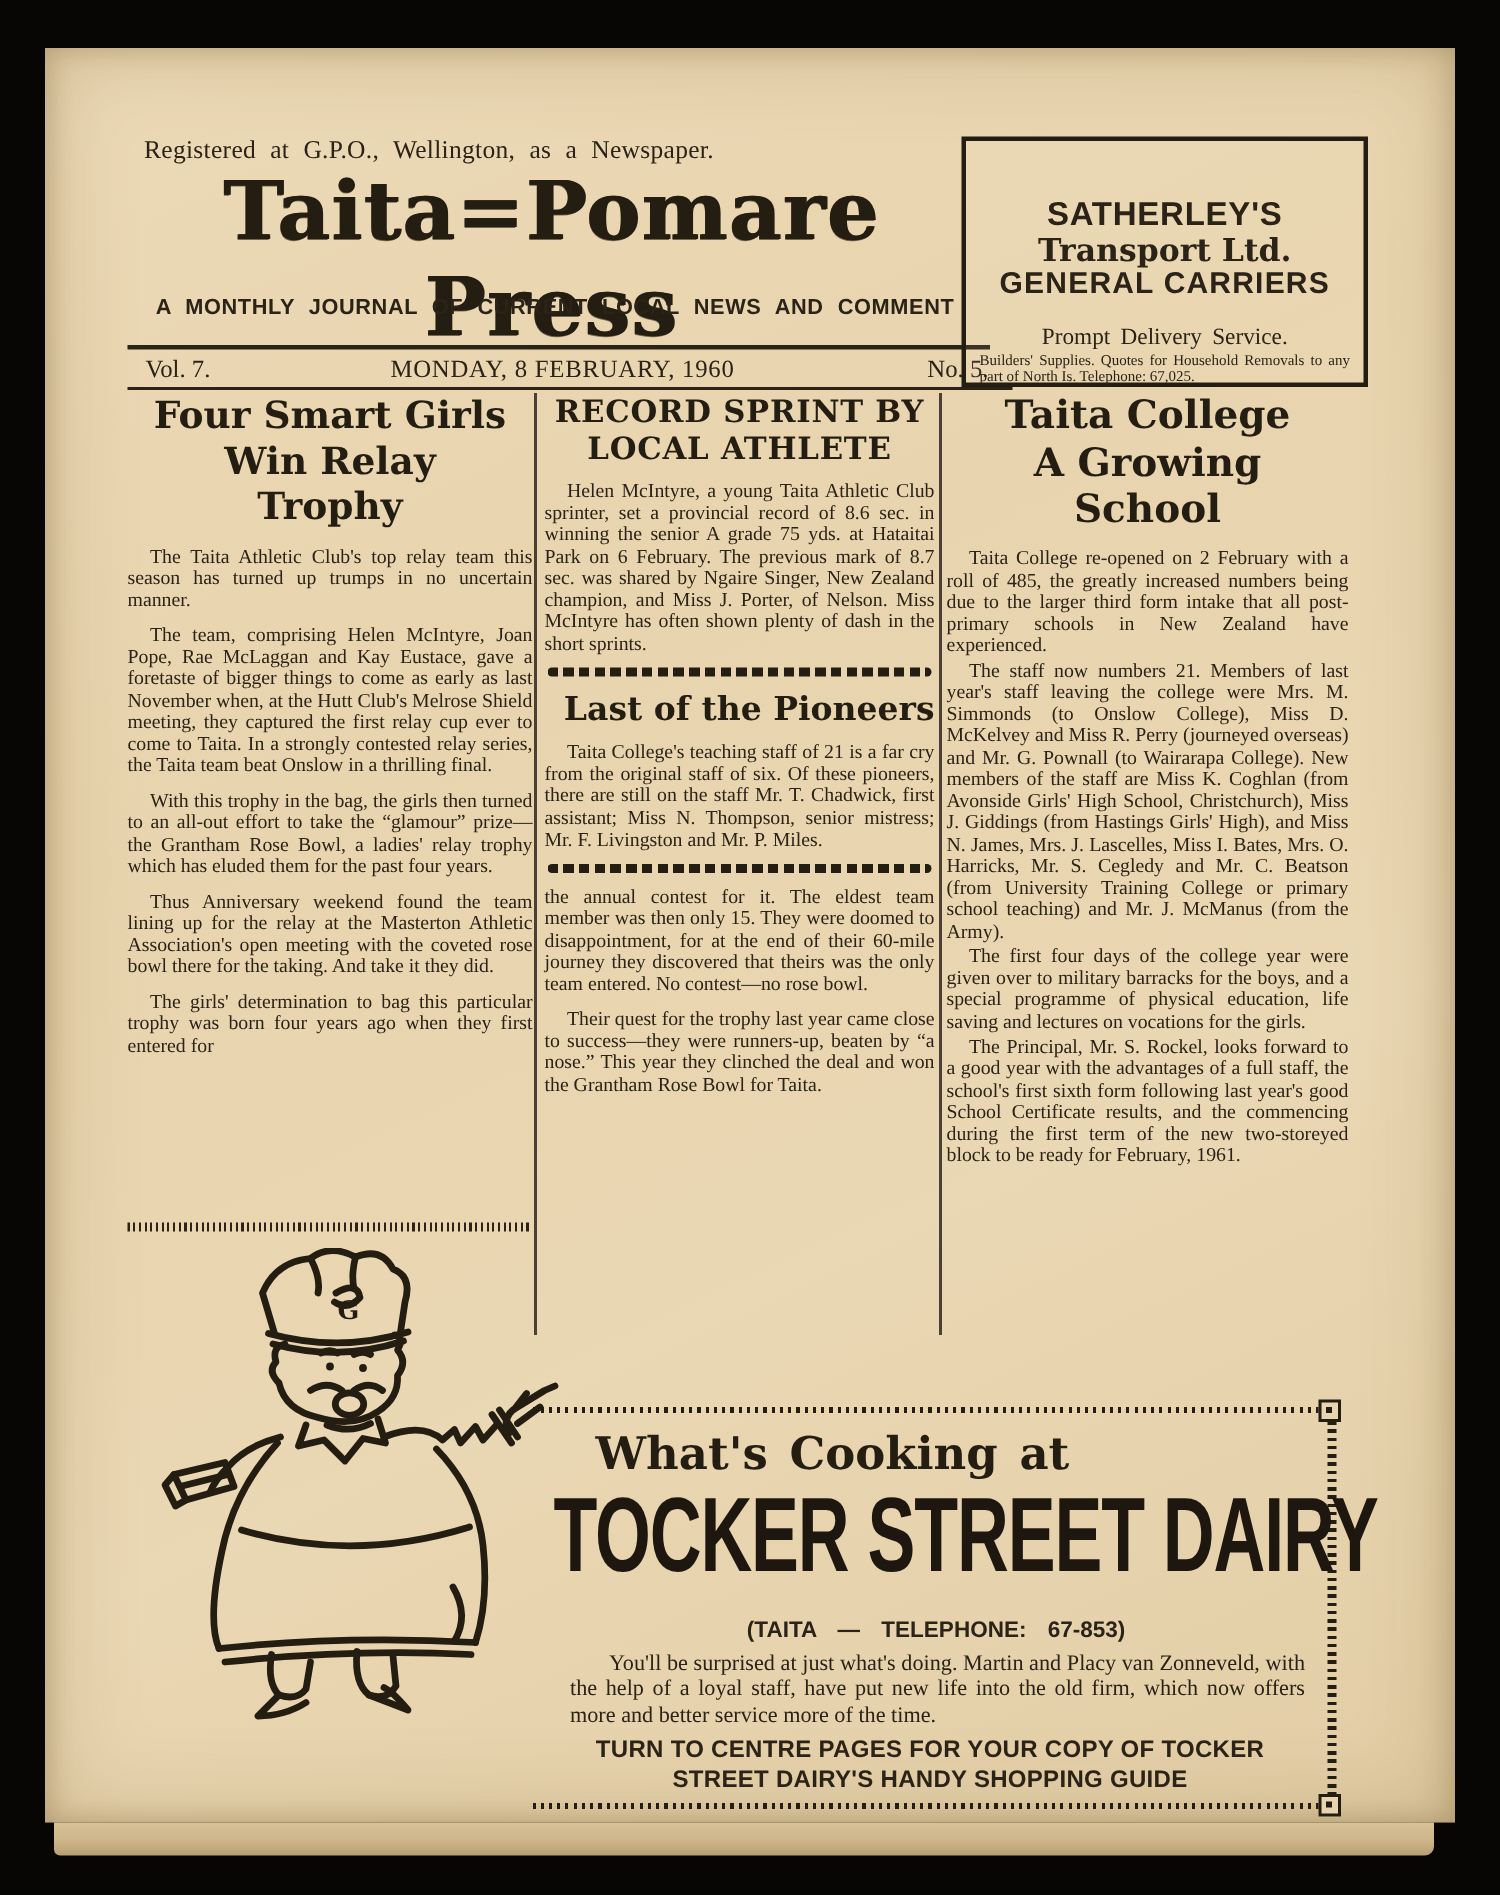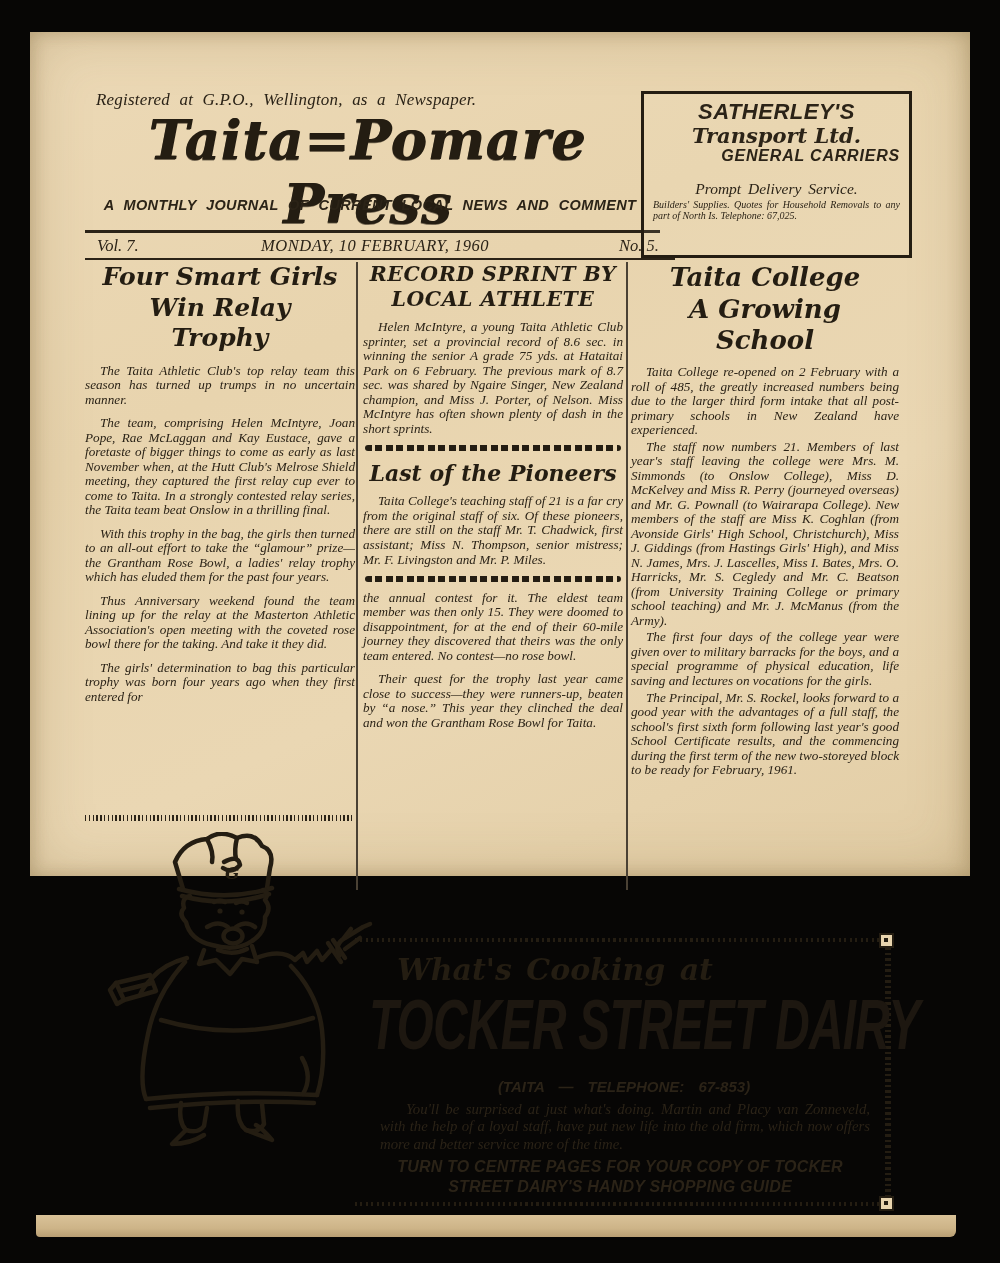--- a/index.html
+++ b/index.html
@@ -1,53 +1,53 @@
 <!DOCTYPE html>
 <html><head>
 <meta charset="utf-8">
 <style>
   html,body{margin:0;padding:0;}
   body{width:1000px;height:1263px;background:#070605;position:relative;overflow:hidden;
        font-family:"Liberation Serif","DejaVu Serif",serif;}
-  .paper{position:absolute;left:30px;top:32px;width:940px;height:844px;
+  .paper{position:absolute;left:30px;top:32px;width:940px;height:1183px;
          background:linear-gradient(155deg,#ecd9b6 0%,#e8d4ae 35%,#ead7b3 65%,#e2cda5 100%);
          box-shadow:inset 0 0 60px rgba(120,90,40,.25), inset -6px 0 18px rgba(100,75,35,.18), inset 6px 0 14px rgba(100,75,35,.15);
-         color:#2b2317;font-style:italic;}
+         color:#2b2317;}
   .page-edge{position:absolute;left:36px;top:1215px;width:920px;height:22px;
          background:linear-gradient(180deg,#d9c298,#cdb488 60%,#b89e73);border-radius:0 0 6px 4px;}
   .reg-line{position:absolute;left:66px;top:58px;font-size:17px;word-spacing:5px;letter-spacing:.2px;}
   .masthead{position:absolute;left:60px;top:76px;width:555px;text-align:center;
          font-family:"DejaVu Serif",serif;font-weight:bold;font-size:54px;letter-spacing:1px;
          color:#241d12;text-shadow:1px 0 0 #241d12, 0 1px 0 rgba(36,29,18,.6);}
   .subtitle{position:absolute;left:60px;width:560px;text-align:center;
          font-family:"Liberation Sans",sans-serif;font-weight:bold;font-size:14.5px;
          letter-spacing:.4px;word-spacing:5px;color:#2b2317;}
   .sub1{top:165px;} .sub2{top:184px;}
   .rule{position:absolute;background:#2b2317;}
   .dateband{position:absolute;left:55px;top:204px;width:580px;height:22px;font-size:16.5px;}
   .dateband .vol{position:absolute;left:12px;}
   .dateband .date{position:absolute;left:0;width:100%;text-align:center;letter-spacing:.5px;}
   .dateband .issue{position:absolute;right:6px;}
   
   .sath{position:absolute;left:611px;top:59px;width:247px;height:152px;border:3px solid #241d12;
         padding:5px 9px 4px 9px;background:rgba(255,245,220,.08);}
-  .sath .t1{text-align:center;font-family:"Liberation Sans",sans-serif;font-weight:bold;font-size:22px;letter-spacing:.5px;}
+  .sath .t1{text-align:center;font-family:"Liberation Sans",sans-serif;font-weight:bold;font-size:22px;letter-spacing:.5px;margin-top:31px;}
   .sath .t2{text-align:center;font-family:"DejaVu Serif",serif;font-weight:bold;font-size:21px;margin-top:-2px;}
-  .sath .t3{text-align:right;font-family:"Liberation Sans",sans-serif;font-weight:bold;font-size:16px;letter-spacing:.8px;margin-top:-1px;}
+  .sath .t3{text-align:center;font-family:"Liberation Sans",sans-serif;font-weight:bold;font-size:20px;letter-spacing:.8px;margin-top:-1px;}
   .sath .t4{text-align:center;font-size:15.5px;margin-top:15px;word-spacing:3px;}
   .sath .body{font-size:10px;text-align:justify;line-height:1.12;margin-top:1px;}
   
   .col{position:absolute;top:230px;font-size:13.2px;line-height:1.1;text-align:justify;}
   .col1{left:55px;width:270px;} .col2{left:333px;width:260px;} .col3{left:601px;width:268px;}
   .vrule{position:absolute;top:230px;width:1.5px;height:628px;background:#4a4134;}
   .vr1{left:326px;} .vr2{left:596px;}
   h2{margin:0;text-align:center;font-family:"DejaVu Serif",serif;color:#241d12;line-height:1.22;}
   .h-a1{font-size:25px;margin-bottom:10px;}
   .h-a2{font-size:20.5px;letter-spacing:.5px;margin-bottom:8px;}
-  .h-a3{font-size:22px;margin:9px 0 8px 0;}
+  .h-a3{font-size:22px;margin:9px 0 8px 0;text-align:right;}
   .h-a4{font-size:26px;margin-bottom:8px;}
   .para{text-indent:15px;margin:0 0 9px 0;}
   .tight .para{margin:0 0 2px 0;}
   .dotted-rule{position:absolute;left:55px;top:783px;width:268px;height:6px;
       background:repeating-linear-gradient(90deg,#2b2317 0 1.4px,transparent 1.4px 3.8px);}
   .chain{height:5.5px;margin:9px 2px;border-radius:3px;
       background:repeating-linear-gradient(90deg,#241d12 0 7px,transparent 7px 10.5px);}
   
   .chef{position:absolute;left:56px;top:800px;width:292px;height:345px;}
   
@@ -76,21 +76,21 @@
 
 <div class="paper">
 
   <div class="reg-line">Registered at G.P.O., Wellington, as a Newspaper.</div>
   <div class="masthead">Taita=Pomare Press</div>
   <div class="subtitle sub1">A MONTHLY JOURNAL OF CURRENT LOCAL NEWS AND COMMENT</div>
 
   <div class="rule" style="left:55px;top:198px;width:575px;height:3px;"></div>
   <div class="dateband">
     <span class="vol">Vol. 7.</span>
-    <span class="date">MONDAY, 10 FEBRUARY, 1960</span>
+    <span class="date">MONDAY, 8 FEBRUARY, 1960</span>
     <span class="issue">No. 5.</span>
   </div>
   <div class="rule" style="left:55px;top:226px;width:590px;height:2px;"></div>
 
   <div class="sath">
     <div class="t1">SATHERLEY'S</div>
     <div class="t2">Transport Ltd.</div>
     <div class="t3">GENERAL CARRIERS</div>
     <div class="t4">Prompt Delivery Service.</div>
     <div class="body">Builders' Supplies.  Quotes for Household Removals to any part of North Is.  Telephone: 67,025.</div>

